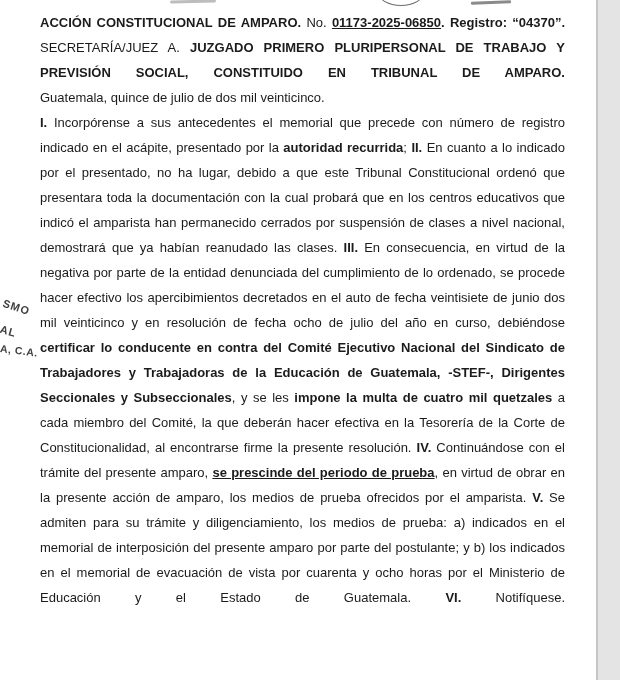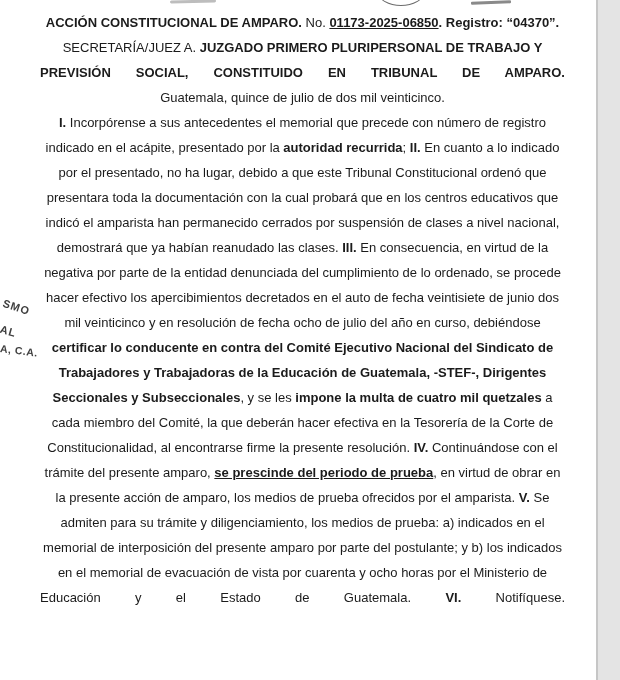--- a/index.html
+++ b/index.html
@@ -52,21 +52,21 @@
   }
   .frag-0{left:5px;top:297px;transform:rotate(18deg);}
   .frag-1{left:2px;top:323px;transform:rotate(16deg);}
   .frag-2{left:1px;top:342px;transform:rotate(7deg);font-size:10.5px;letter-spacing:0.5px;}
   
   .text-col{
     position:absolute;left:40px;top:10px;width:525px;
     color:var(--ink);
     font-size:13px;line-height:25px;
   }
-  .text-col p{margin:0;text-align:center;}
+  .text-col p{margin:0;}
   .heading-par, .body-par{
     text-align:justify;
     text-align-last:justify;
   }
   .date-par{text-align:left;}
   .run-b{font-weight:700;}
   .run-u{text-decoration:underline;}
 </style>
 </head>
 <body>

